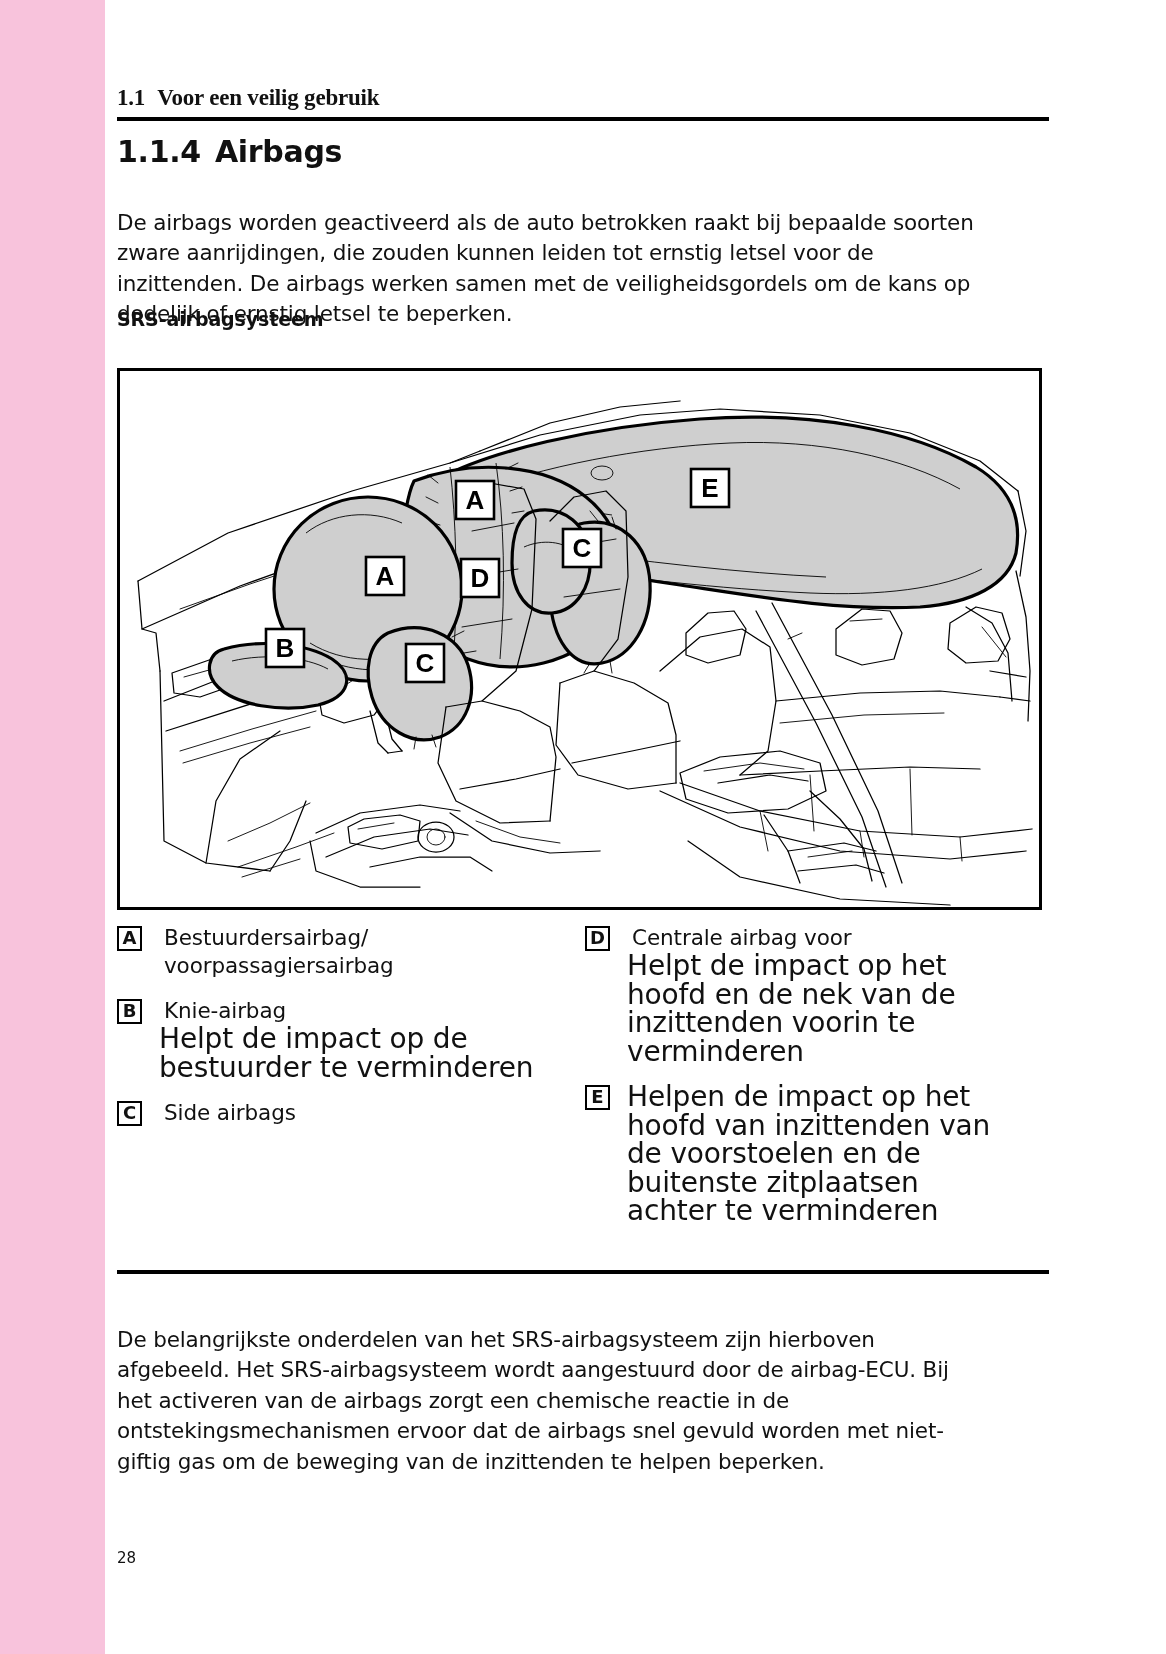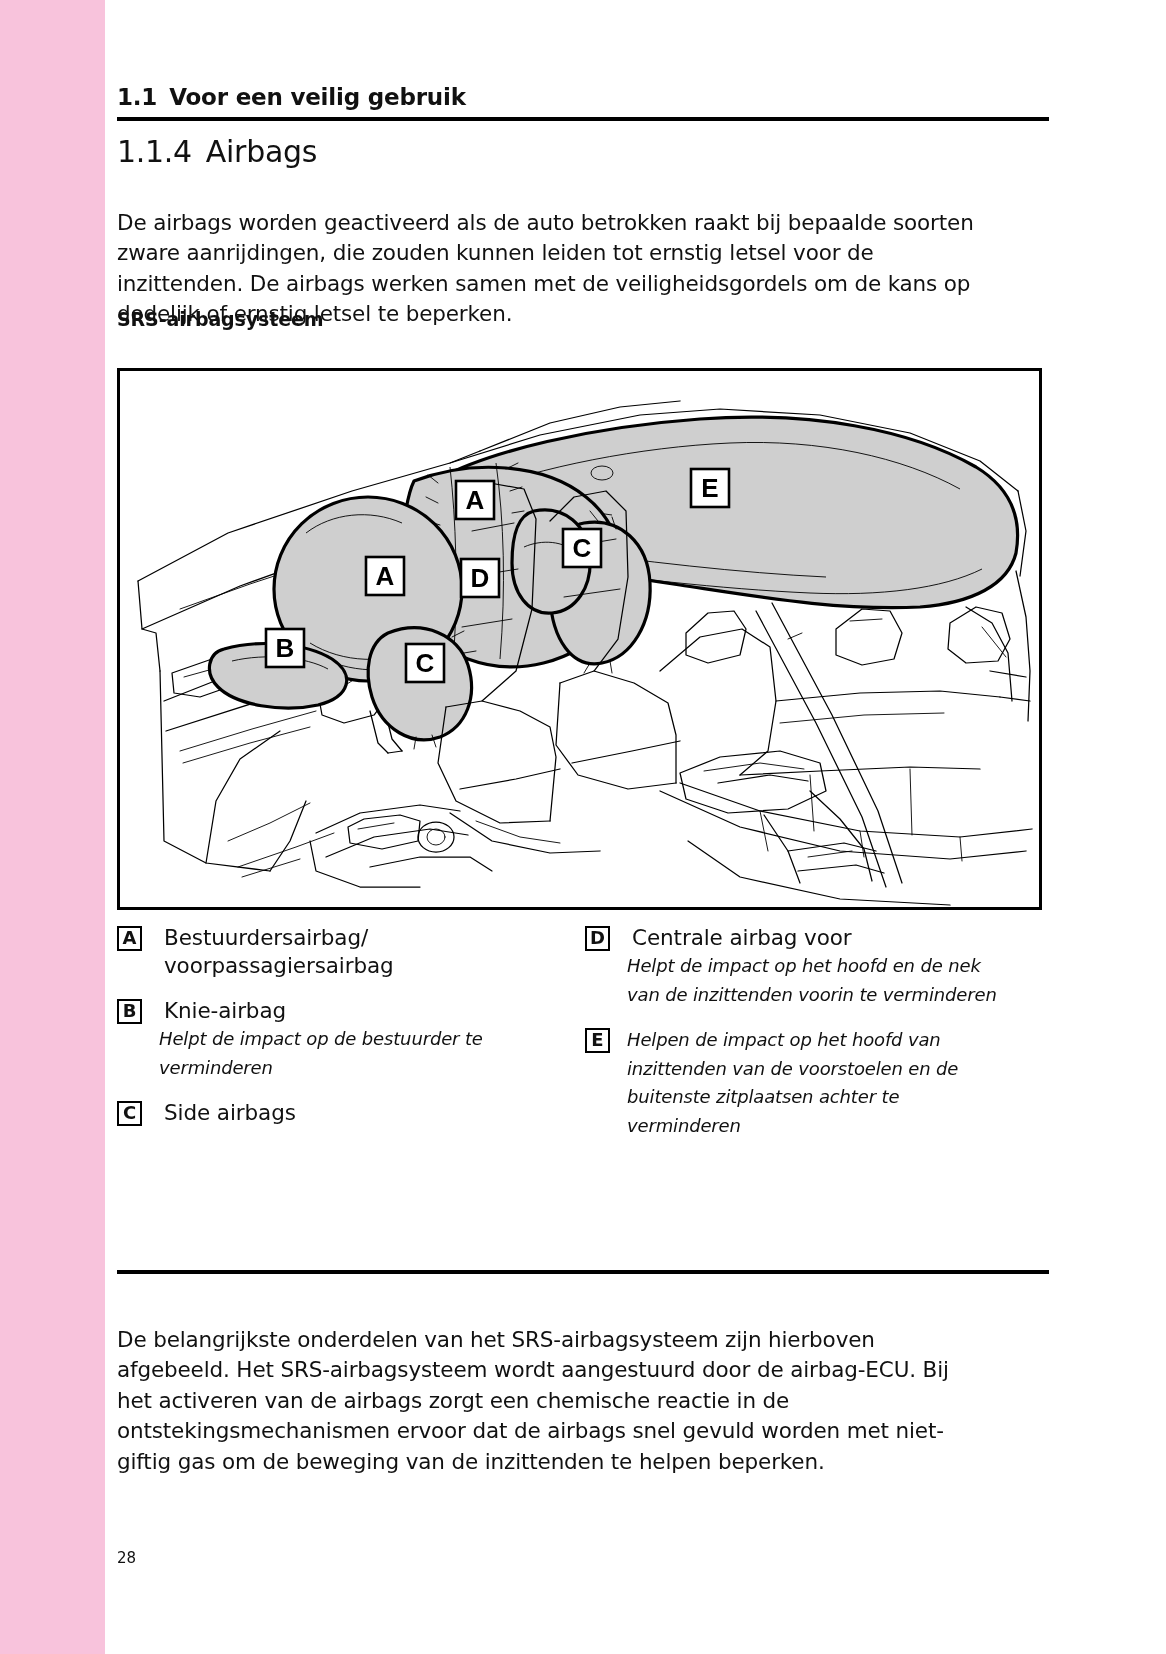--- a/index.html
+++ b/index.html
@@ -33,20 +33,21 @@
     width: 932px;
     height: 1654px;
   }
 
   
   .chapter-head {
     position: absolute;
     left: 0;
     top: 84px;
     width: 932px;
+    font-family: Liberation Serif, serif;
   }
   .chapter-head-line {
     font-size: 23px;
     font-weight: bold;
     letter-spacing: -0.2px;
     line-height: 1.2;
     white-space: nowrap;
   }
   .chapter-num { margin-right: 12px; }
   .rule-thick {
@@ -56,21 +57,21 @@
     width: 932px;
     height: 4px;
     background: #000000;
   }
 
   .section-head {
     position: absolute;
     left: 0;
     top: 134px;
     font-size: 30px;
-    font-weight: normal;
+    font-weight: bold;
     letter-spacing: -0.3px;
     white-space: nowrap;
   }
   .section-head .sec-num { margin-right: 14px; }
 
   .intro-para {
     position: absolute;
     left: 0;
     top: 186px;
     width: 860px;
@@ -137,24 +138,23 @@
     text-align: center;
     background: #ffffff;
   }
   .legend-title {
     font-size: 21.5px;
     line-height: 28px;
     letter-spacing: -0.1px;
     padding-left: 5px;
   }
   .legend-desc {
-    font-size: 18px;
+    font-size: 28px;
     line-height: 28.5px;
     letter-spacing: -0.15px;
-    font-style: italic;
   }
 
   .rule-bottom {
     position: absolute;
     left: 0;
     top: 1270px;
     width: 932px;
     height: 4px;
     background: #000000;
   }

